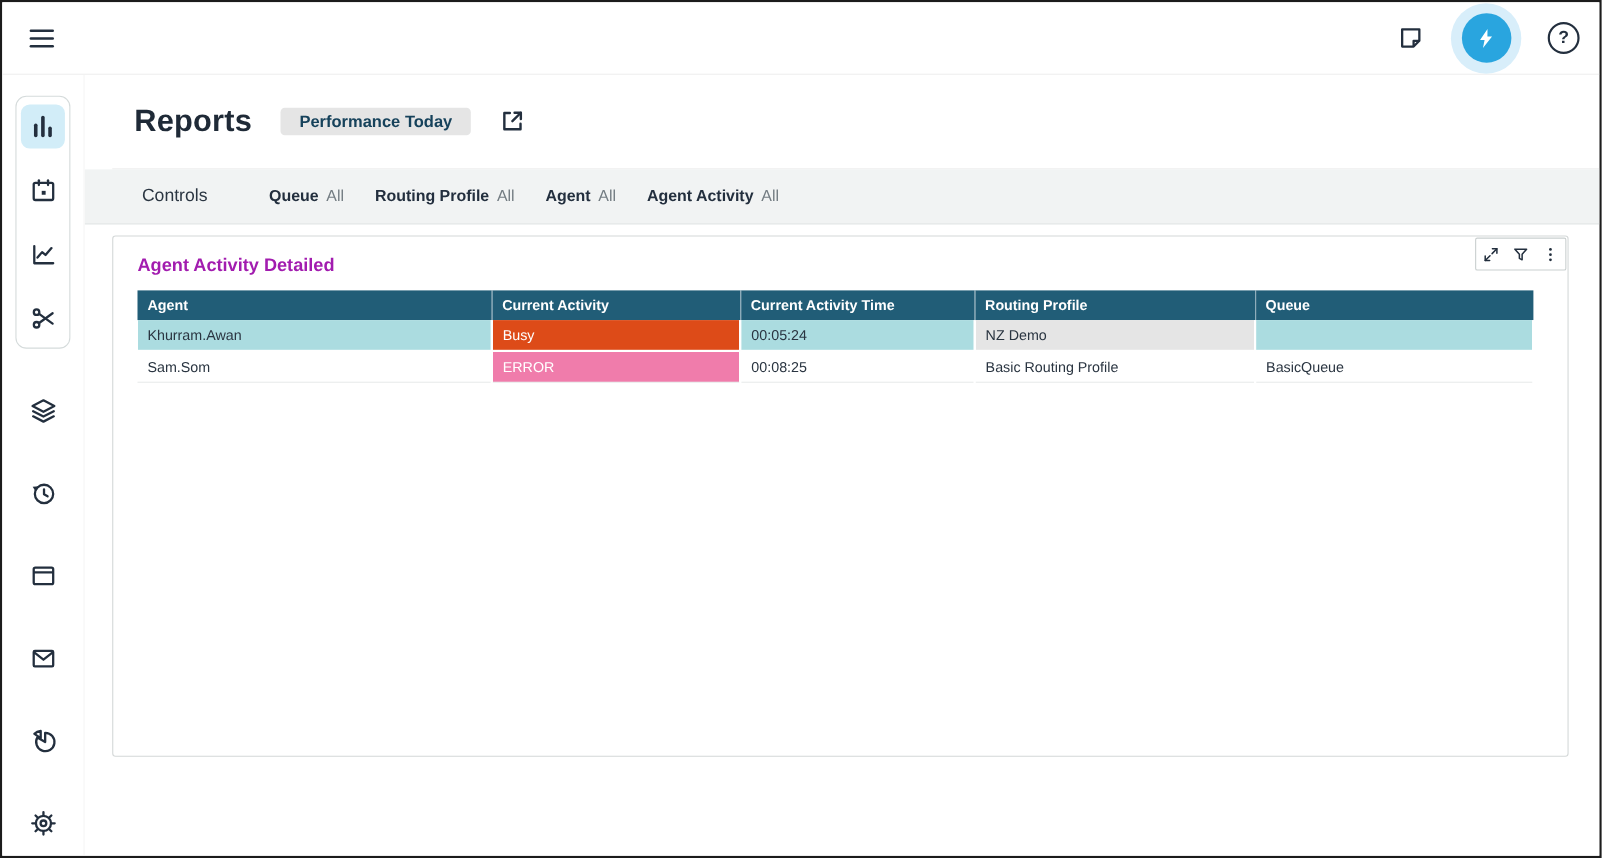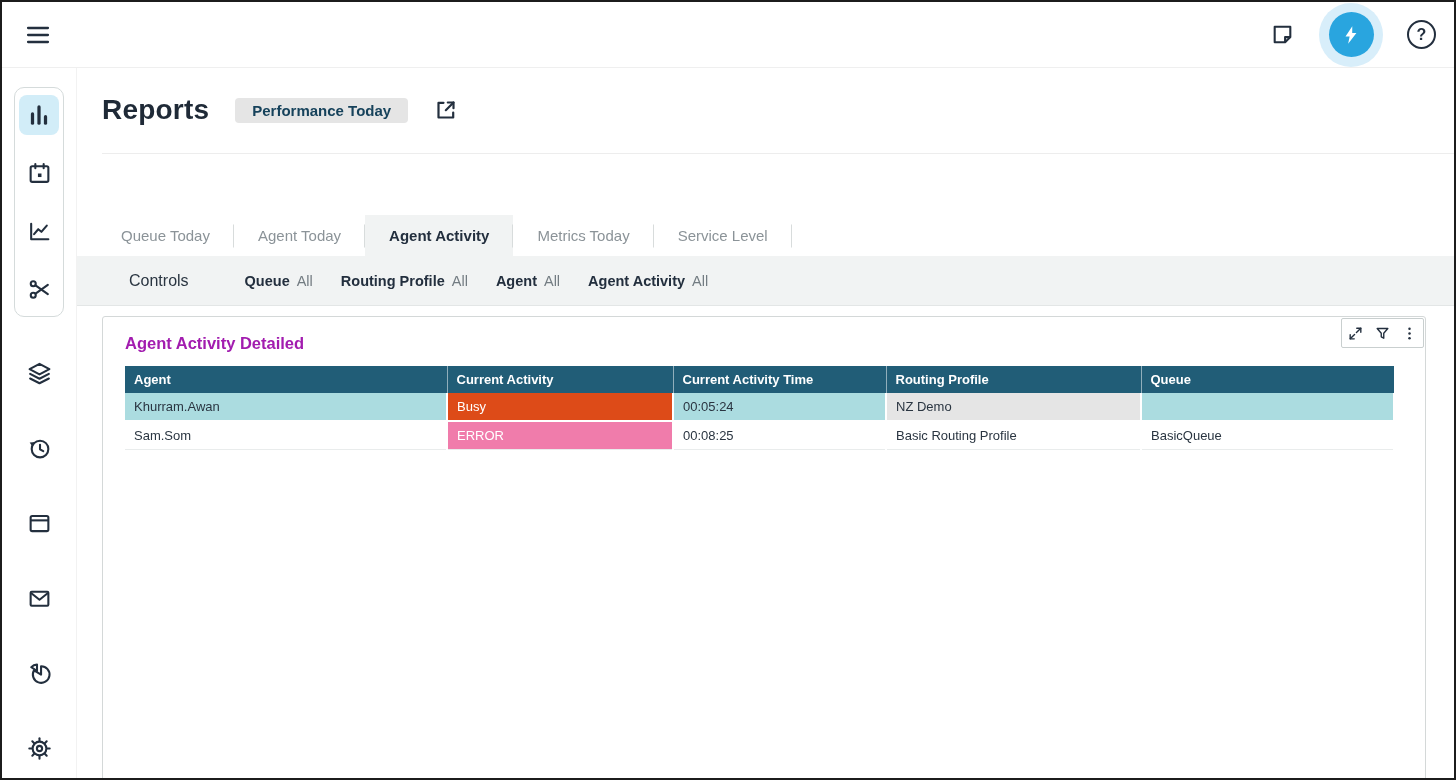--- a/index.html
+++ b/index.html
@@ -44,21 +44,21 @@
   .side-icon {
     width:40px; height:40px; border-radius:8px; display:flex;
     align-items:center; justify-content:center; cursor:pointer;
   }
   .side-icon.active { background:#d2edf8; }
   .side-rest { margin-top:36px; display:flex; flex-direction:column; gap:35px; align-items:center; }
 
   
   .main { position:absolute; top:66px; left:75px; right:0; bottom:0; background:#fff; overflow:hidden; }
   .page-head { display:flex; align-items:center; gap:26px; padding:26px 0 0 25px; }
-  .page-title { font-size:28px; font-weight:bold; color:#1f2a37; letter-spacing:.2px; }
+  .page-title { font-size:28px; font-weight:bold; color:#1f2a37; letter-spacing:.2px;margin-left:20px; }
   .badge {
     background:#e5e5e5; color:#16425b; font-weight:bold; font-size:15px;
     padding:4px 17px; border-radius:4px;
   }
   .head-divider { border-top:1px solid #ededed; margin:27px 0 0 25px; }
 
   
   .tabs { margin-top:61px; display:flex; height:41px; padding-left:20px; align-items:stretch; }
   .tab {
     position:relative; display:flex; align-items:center; padding:0 24px;
@@ -255,37 +255,20 @@
             <path d="M9.5 4.8 H4.5 V19.5 H19.2 V14.5"></path>
             <path d="M13.8 4.5 H19.5 V10.2"></path>
             <path d="M19.5 4.5 L11.8 12.2"></path>
           </svg>
         </span>
       </button>
     </div>
 
     <div class="head-divider"></div>
 
-    <div class="tabs">
-      <div class="tab">
-          <span>Queue Today</span>
-        </div>
-      <div class="tab">
-          <span>Agent Today</span>
-        </div>
-      <div class="tab active">
-          <span>Agent Activity</span>
-        </div>
-      <div class="tab">
-          <span>Metrics Today</span>
-        </div>
-      <div class="tab">
-          <span>Service Level</span>
-        </div>
-    </div>
 
     <div class="controls">
       <div class="controls-label">Controls</div>
       <div class="filters">
         <div class="filter">
           <span class="f-name">Queue</span><span class="f-val">All</span>
         </div>
         <div class="filter">
           <span class="f-name">Routing Profile</span><span class="f-val">All</span>
         </div>

